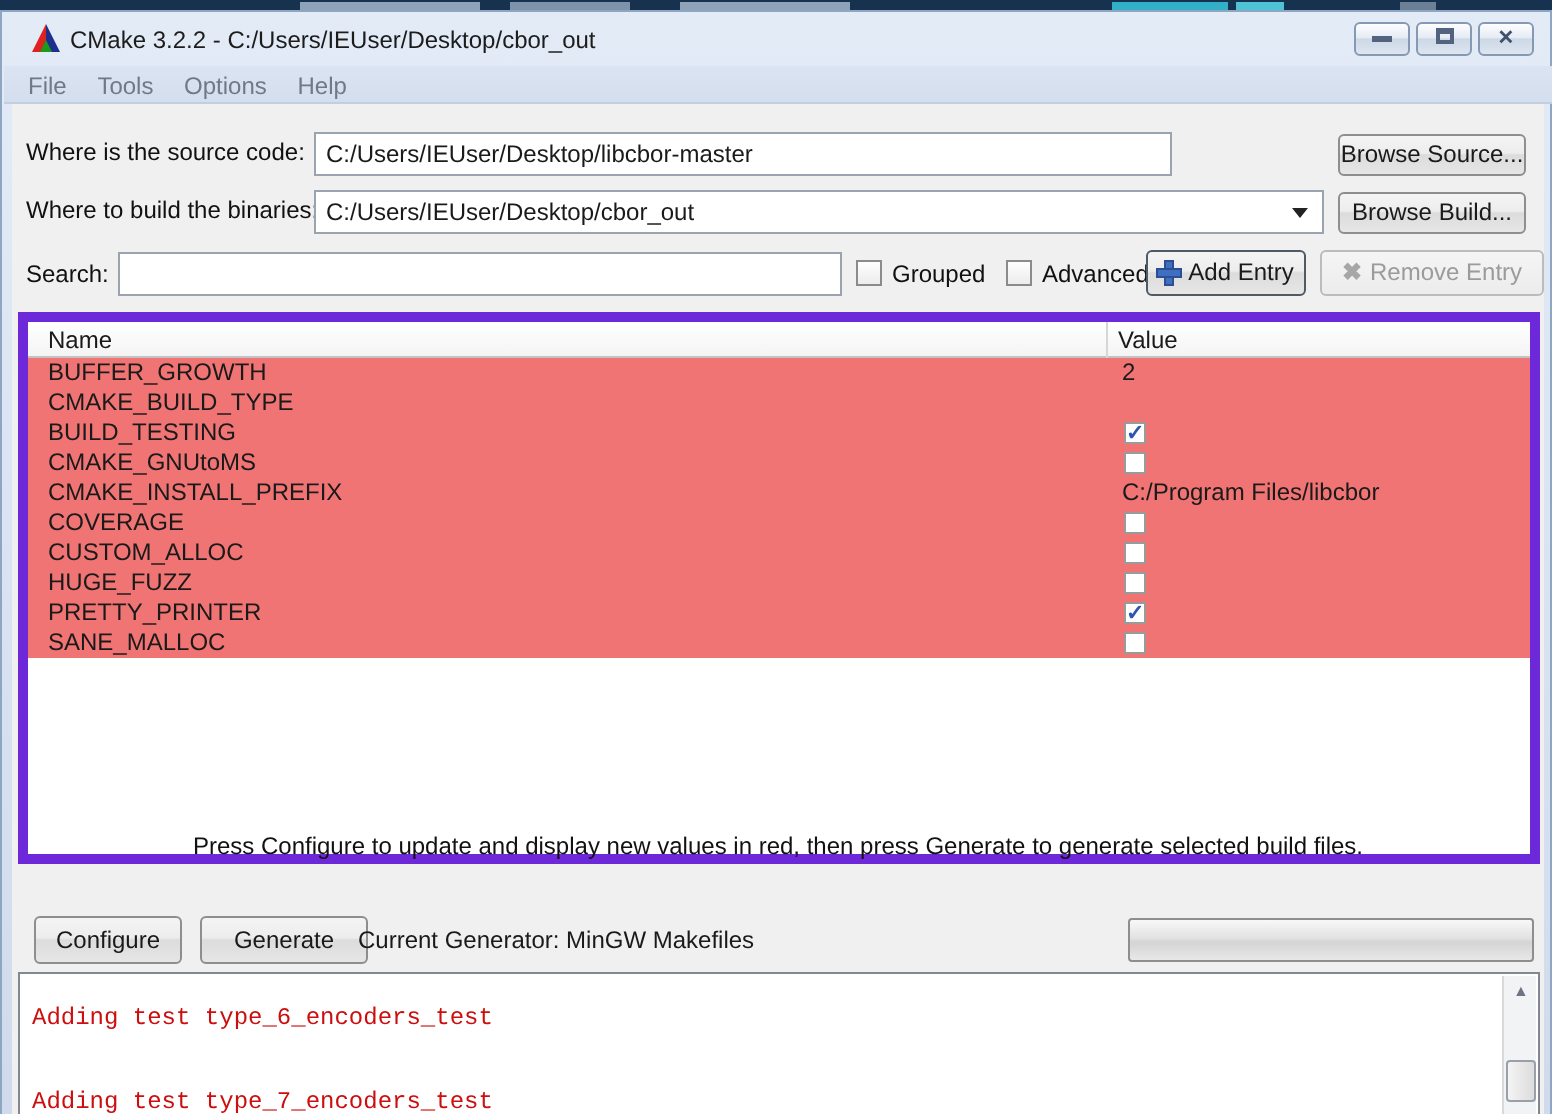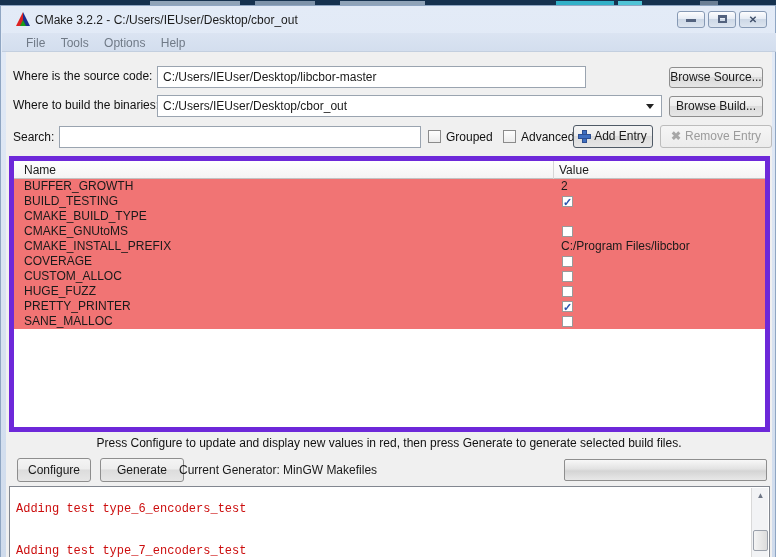--- a/index.html
+++ b/index.html
@@ -15,21 +15,21 @@
   .titlebar{ position:absolute; left:0; top:0; width:100%; height:27px; }
   .title-text{ position:absolute; left:34px; top:7px; color:#1c1c1c; }
   .app-icon{ position:absolute; left:14px; top:5px; width:16px; height:16px; }
   .ctl{ position:absolute; top:5px; width:28px; height:17px; border:1px solid #8699b4; border-radius:3px;
     background:linear-gradient(#fdfdfe,#e6ecf5 45%,#cdd8e6 50%,#dde5f0); color:#41506b;
     text-align:center; line-height:15px; font-size:10px; font-weight:bold; }
   .ctl-min{ right:70px; } .ctl-max{ right:39px; } .ctl-close{ right:8px; }
   .min-glyph{ display:inline-block; width:10px; height:3px; background:#53627e; margin-bottom:1px;}
   .max-glyph{ display:inline-block; width:9px; height:8px; border:2px solid #53627e; border-top-width:3px;}
   .menubar{ position:absolute; left:1px; top:27px; width:774px; height:19px;
-    background:linear-gradient(#dbe4f2,#d3deee); border-bottom:1px solid #c3cfdf;padding-left:12px;}
+    background:linear-gradient(#dbe4f2,#d3deee); border-bottom:1px solid #c3cfdf;}
   .menu-item{ display:inline-block; margin-top:2px; padding:1px 6px; color:#707a87; }
   .menu-item:first-child{ margin-left:6px; }
   
   .content{ position:absolute; left:5px; top:46px; width:766px; height:506px; background:#f0f0f0; }
   .lbl{ position:absolute; color:#111; }
   .tfield{ position:absolute; height:22px; background:#fff; border:1px solid #9aa4b0;
     padding:0 5px; line-height:20px; white-space:nowrap; overflow:hidden; }
   .combo-arrow{ position:absolute; right:7px; top:8px; width:0; height:0;
     border-left:4px solid transparent; border-right:4px solid transparent; border-top:5px solid #222; }
   .btn{ position:absolute; background:linear-gradient(#f4f4f4,#ededed 45%,#dcdcdc 50%,#e6e6e6);
@@ -51,21 +51,21 @@
     border-bottom:1px solid #c2c2c2; }
   .tbl-header .hdr-name{ position:absolute; left:10px; top:2px; }
   .tbl-header .hdr-value{ position:absolute; left:545px; top:2px; }
   .hdr-div{ position:absolute; left:539px; top:0; width:1px; height:18px; background:#d6d6d6; }
   .trow{ position:relative; height:15px; background:#f17474; line-height:15px; }
   .trow .tname{ position:absolute; left:10px; top:0; }
   .trow .tval{ position:absolute; left:547px; top:0; }
   .cb{ position:absolute; left:548px; top:2px; width:11px; height:11px; background:#fff; border:1px solid #9a9a9a; }
   .cb.checked::after{ content:"✓"; position:absolute; left:0px; top:-2px; color:#2b55b0; font-weight:bold; font-size:11px; }
   
-  .hint{ position:absolute; left:0; top:384px; width:766px; text-align:center; color:#111; }
+  .hint{ position:absolute; left:0; top:364px; width:766px; text-align:center; color:#111; }
   .actions{ position:absolute; left:0; top:406px; width:766px; height:24px; }
   .btn-configure{ left:11px; top:0; width:74px; height:24px; line-height:22px; }
   .btn-generate{ left:94px; top:0; width:84px; height:24px; line-height:22px; }
   .gen-label{ position:absolute; left:173px; top:5px; }
   .progress{ position:absolute; left:558px; top:1px; width:203px; height:22px; border:1px solid #8e8e8e; border-radius:2px;
     background:linear-gradient(#f8f8f8,#e2e2e2 45%,#d4d4d4 55%,#e8e8e8); }
   
   .logbox{ position:absolute; left:3px; top:434px; width:761px; height:95px; background:#fff; border:1px solid #828790; overflow:hidden;}
   .log-scroll{ margin-top:-11px; padding-left:6px; font-family:"Liberation Mono","DejaVu Sans Mono",monospace;
     font-size:12px; line-height:13.7px; white-space:pre; }
@@ -139,26 +139,26 @@
         <div class="tbl-header">
           <span class="hdr-name">Name</span>
           <div class="hdr-div"></div>
           <span class="hdr-value">Value</span>
         </div>
         <div class="trow">
           <span class="tname">BUFFER_GROWTH</span>
           <span class="tval">2</span>
         </div>
         <div class="trow">
+          <span class="tname">CMAKE_BUILD_TYPE</span>
+          <span class="tval"></span>
+        </div>
+        <div class="trow">
           <span class="tname">BUILD_TESTING</span>
           <span class="cb checked"></span>
-        </div>
-        <div class="trow">
-          <span class="tname">CMAKE_BUILD_TYPE</span>
-          <span class="tval"></span>
         </div>
         <div class="trow">
           <span class="tname">CMAKE_GNUtoMS</span>
           <span class="cb"></span>
         </div>
         <div class="trow">
           <span class="tname">CMAKE_INSTALL_PREFIX</span>
           <span class="tval">C:/Program Files/libcbor</span>
         </div>
         <div class="trow">

